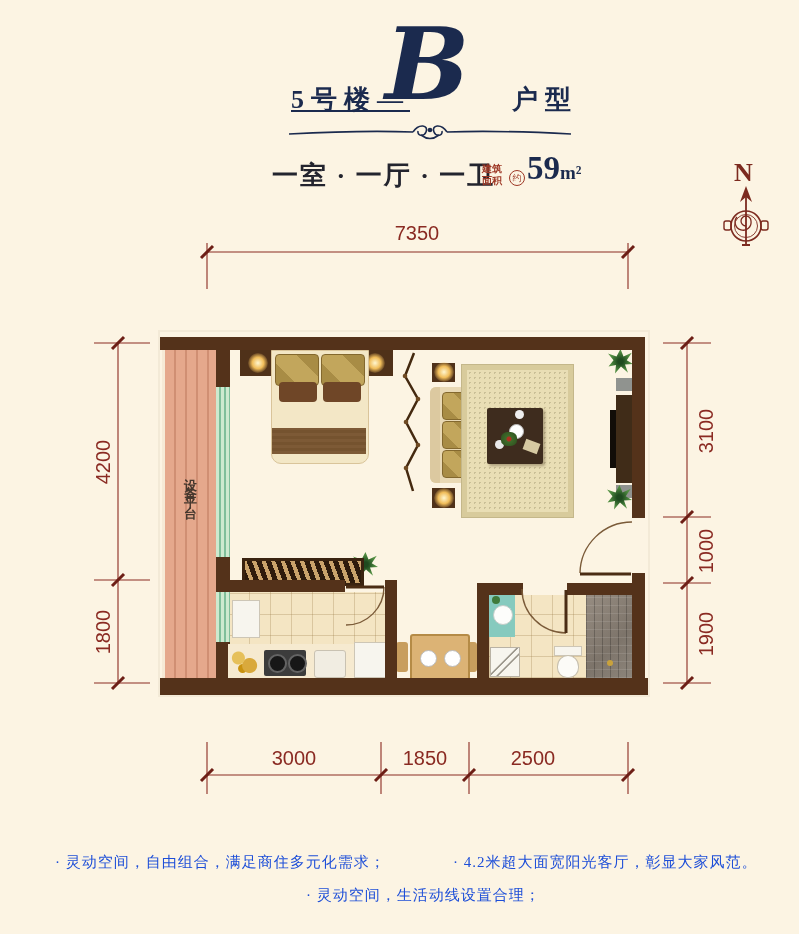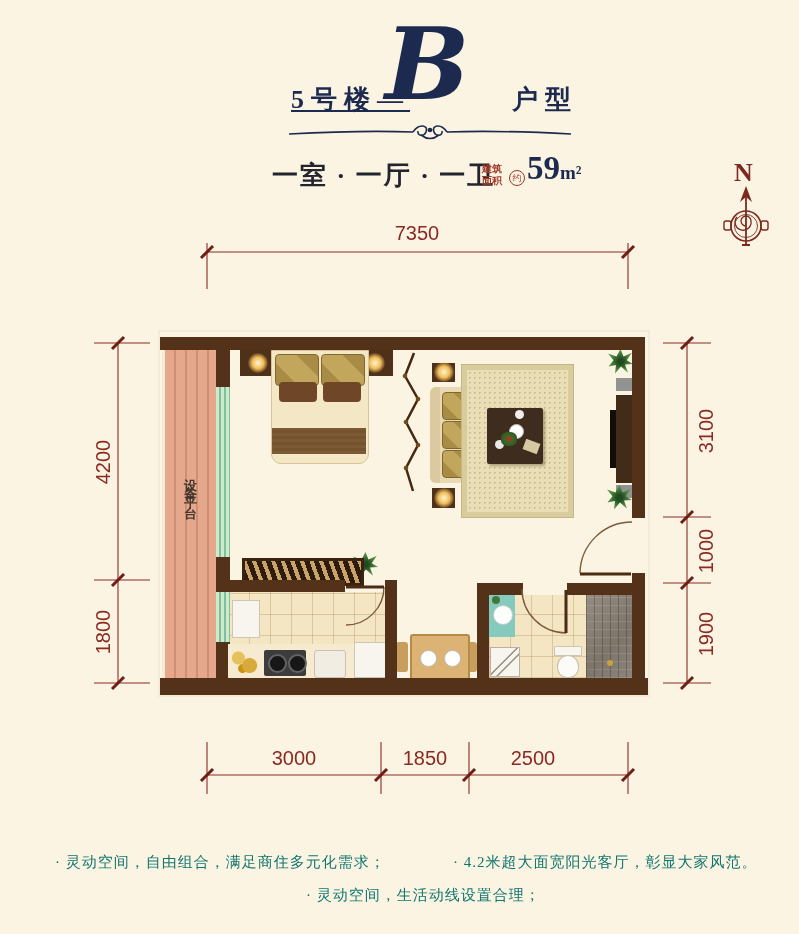--- a/index.html
+++ b/index.html
@@ -44,21 +44,21 @@
   .window{background:repeating-linear-gradient(90deg,#cdeacf 0 3px,#7fbf9a 3px 5px);}
   .p-label{writing-mode:vertical-rl;letter-spacing:9px;font-size:13px;font-weight:bold;color:#46382e;}
   .lamp{width:20px;height:20px;border-radius:50%;
         background:radial-gradient(circle,#fff6cf 0%,#f0bd5a 40%,rgba(120,70,25,0) 75%);}
   .plant{width:25px;height:25px;background:radial-gradient(circle,#1f4a1f 15%,#4e8a40 55%,#6aa54f);
          clip-path:polygon(50% 0,62% 30%,95% 15%,75% 45%,100% 60%,68% 62%,80% 95%,52% 70%,28% 98%,32% 64%,2% 70%,22% 45%,0 18%,34% 30%);}
   .rug{background:radial-gradient(rgba(120,110,70,.28) 1px,rgba(0,0,0,0) 1px) 0 0/5px 5px,#e9deb5;
        border:5px solid #d8cb9c;box-shadow:0 0 0 1px #c4b78a;}
   .gold{background:linear-gradient(45deg,#a88c45 0 30%,#c2a65c 30% 70%,#a88c45 70%);border:1px solid #83682e;border-radius:4px;}
   .whitebox{background:#f7f5ee;border:1px solid #cdc6b6;}
-  .feature{color:#0f766e;font-size:15px;letter-spacing:1px;}
+  .feature{color:#1d4ed8;font-size:15px;letter-spacing:1px;}
   svg{display:block;}
 </style>
 </head>
 <body>
 <div class="page">
 
   <div class="abs t-building" style="left:291px;top:82px;text-decoration:underline;">5号楼—</div>
   <div class="abs t-letter" style="left:385px;top:14px;">B</div>
   <div class="abs t-suffix" style="left:512px;top:82px;">户型</div>
   <svg class="abs" style="left:285px;top:120px;" width="290" height="24" viewBox="0 0 290 24">

